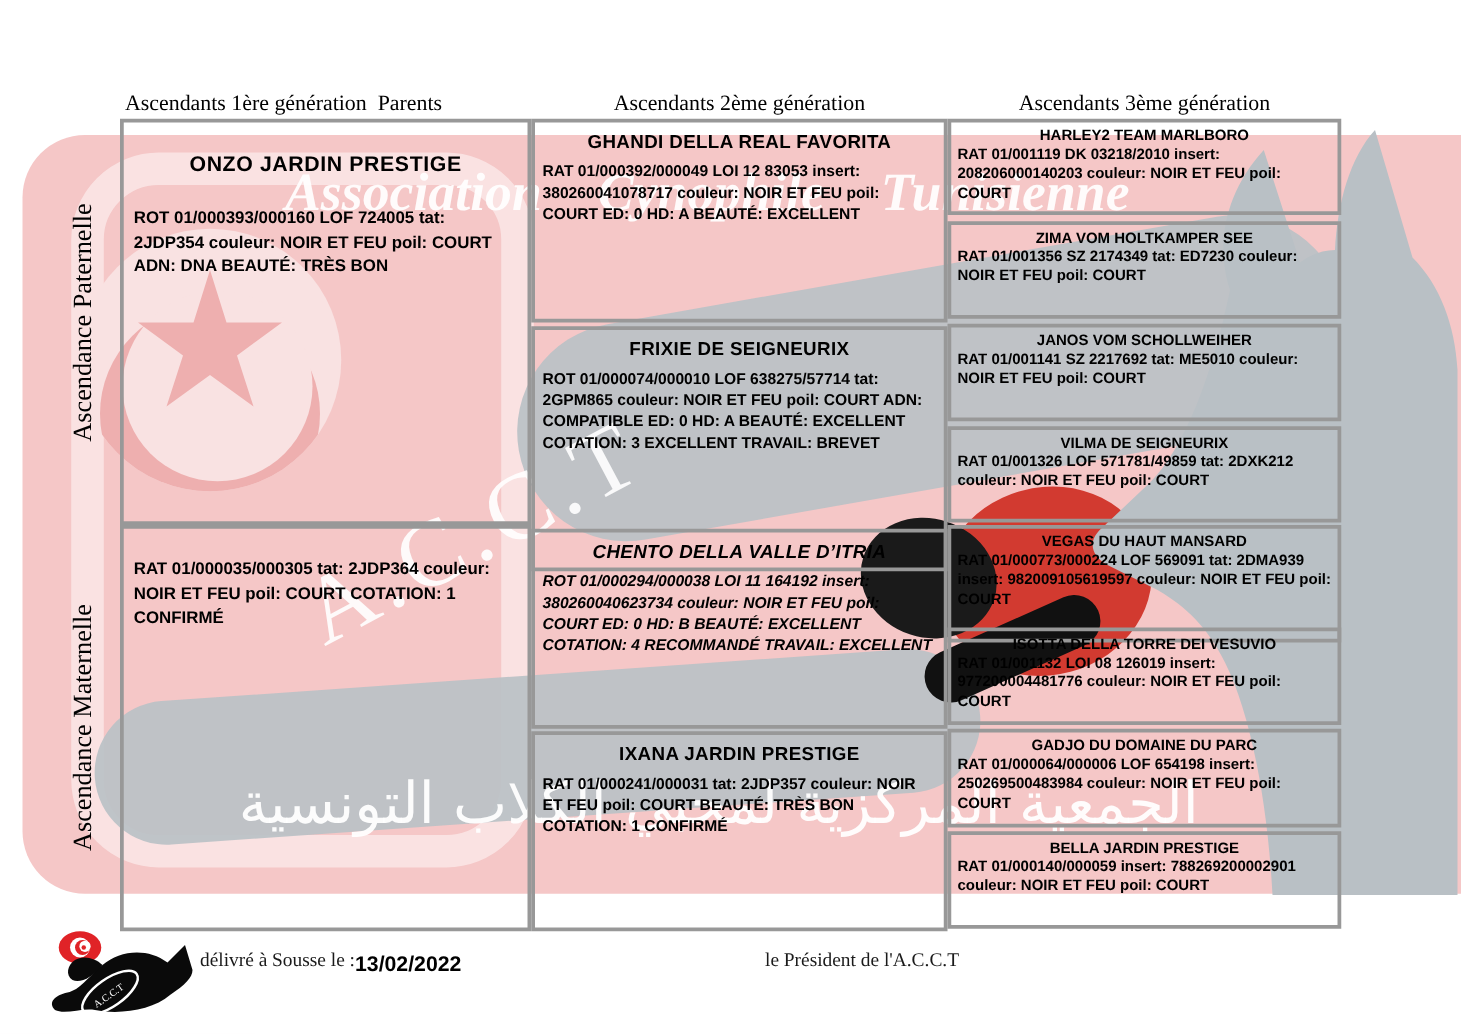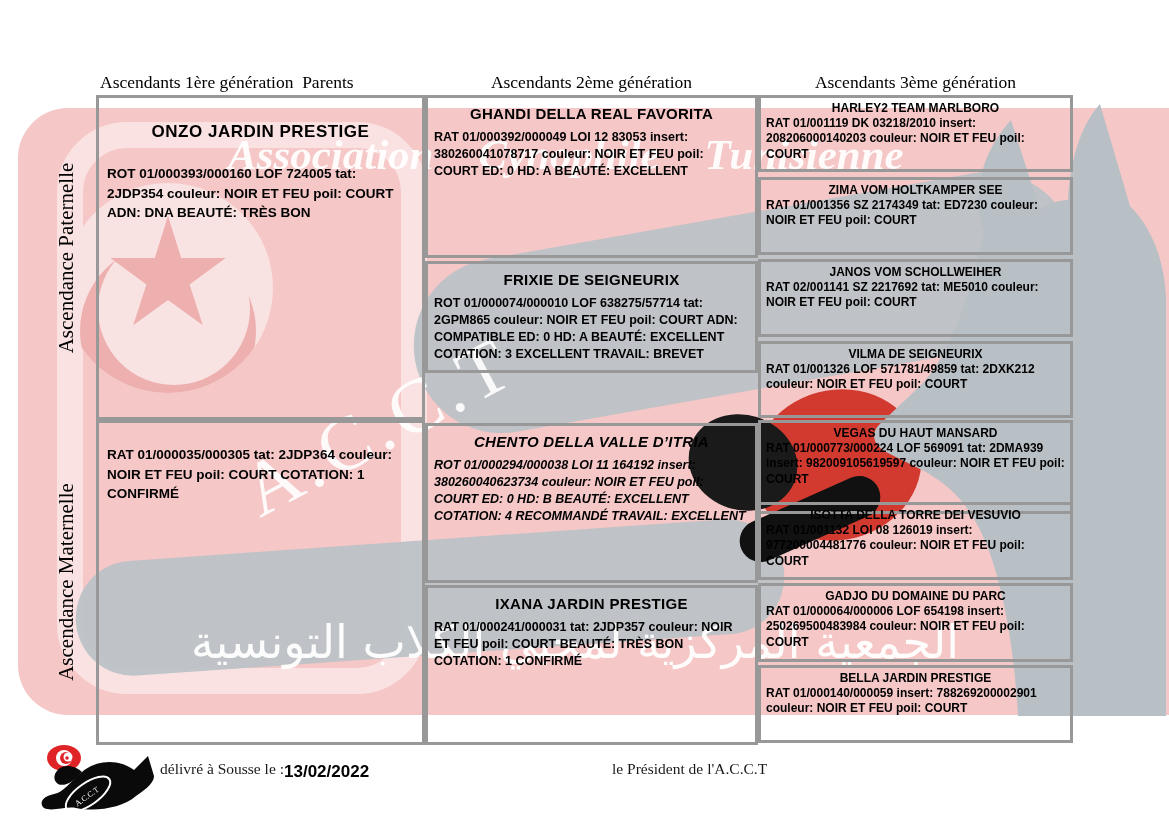--- a/index.html
+++ b/index.html
@@ -100,21 +100,21 @@
     <span class="details">ROT 01/000393/000160 LOF 724005 tat: 2JDP354 couleur: NOIR ET FEU poil: COURT ADN: DNA BEAUTÉ: TRÈS BON</span>
   </div>
   <div class="box g1" style="left:96px;top:420px;width:329px;height:325px;">
     <span class="details">RAT 01/000035/000305 tat: 2JDP364 couleur: NOIR ET FEU poil: COURT COTATION: 1 CONFIRMÉ</span>
   </div>
 
   <div class="box g2" style="left:425px;top:95px;width:333px;height:163px;">
     <span class="name">GHANDI DELLA REAL FAVORITA</span>
     <span class="details">RAT 01/000392/000049 LOI 12 83053 insert: 380260041078717 couleur: NOIR ET FEU poil: COURT ED: 0 HD: A BEAUTÉ: EXCELLENT</span>
   </div>
-  <div class="box g2" style="left:425px;top:261px;width:333px;height:112px;">
+  <div class="box g2" style="left:425px;top:261px;width:333px;height:196px;">
     <span class="name">FRIXIE DE SEIGNEURIX</span>
     <span class="details">ROT 01/000074/000010 LOF 638275/57714 tat: 2GPM865 couleur: NOIR ET FEU poil: COURT ADN: COMPATIBLE ED: 0 HD: A BEAUTÉ: EXCELLENT COTATION: 3 EXCELLENT TRAVAIL: BREVET</span>
   </div>
   <div class="box g2" style="left:425px;top:423px;width:333px;height:160px;font-style:italic;">
     <span class="name">CHENTO DELLA VALLE D’ITRIA</span>
     <span class="details">ROT 01/000294/000038 LOI 11 164192 insert: 380260040623734 couleur: NOIR ET FEU poil: COURT ED: 0 HD: B BEAUTÉ: EXCELLENT COTATION: 4 RECOMMANDÉ TRAVAIL: EXCELLENT</span>
   </div>
   <div class="box g2" style="left:425px;top:585px;width:333px;height:160px;">
     <span class="name">IXANA JARDIN PRESTIGE</span>
     <span class="details">RAT 01/000241/000031 tat: 2JDP357 couleur: NOIR ET FEU poil: COURT BEAUTÉ: TRÈS BON COTATION: 1 CONFIRMÉ</span>
@@ -123,21 +123,21 @@
   <div class="box g3" style="left:758px;top:95px;width:315px;height:77px;">
     <span class="name">HARLEY2 TEAM MARLBORO</span>
     <span class="details">RAT 01/001119 DK 03218/2010 insert: 208206000140203 couleur: NOIR ET FEU poil: COURT</span>
   </div>
   <div class="box g3" style="left:758px;top:177px;width:315px;height:78px;">
     <span class="name">ZIMA VOM HOLTKAMPER SEE</span>
     <span class="details">RAT 01/001356 SZ 2174349 tat: ED7230 couleur: NOIR ET FEU poil: COURT</span>
   </div>
   <div class="box g3" style="left:758px;top:259px;width:315px;height:78px;">
     <span class="name">JANOS VOM SCHOLLWEIHER</span>
-    <span class="details">RAT 02/001141 SZ 2217692 tat: ME5010 couleur: NOIR ET FEU poil: COURT</span>
+    <span class="details">RAT 01/001141 SZ 2217692 tat: ME5010 couleur: NOIR ET FEU poil: COURT</span>
   </div>
   <div class="box g3" style="left:758px;top:341px;width:315px;height:77px;">
     <span class="name">VILMA DE SEIGNEURIX</span>
     <span class="details">RAT 01/001326 LOF 571781/49859 tat: 2DXK212 couleur: NOIR ET FEU poil: COURT</span>
   </div>
   <div class="box g3" style="left:758px;top:420px;width:315px;height:94px;">
     <span class="name">VEGAS DU HAUT MANSARD</span>
     <span class="details">RAT 01/000773/000224 LOF 569091 tat: 2DMA939 insert: 982009105619597 couleur: NOIR ET FEU poil: COURT</span>
   </div>
   <div class="box g3" style="left:758px;top:502px;width:315px;height:78px;">

